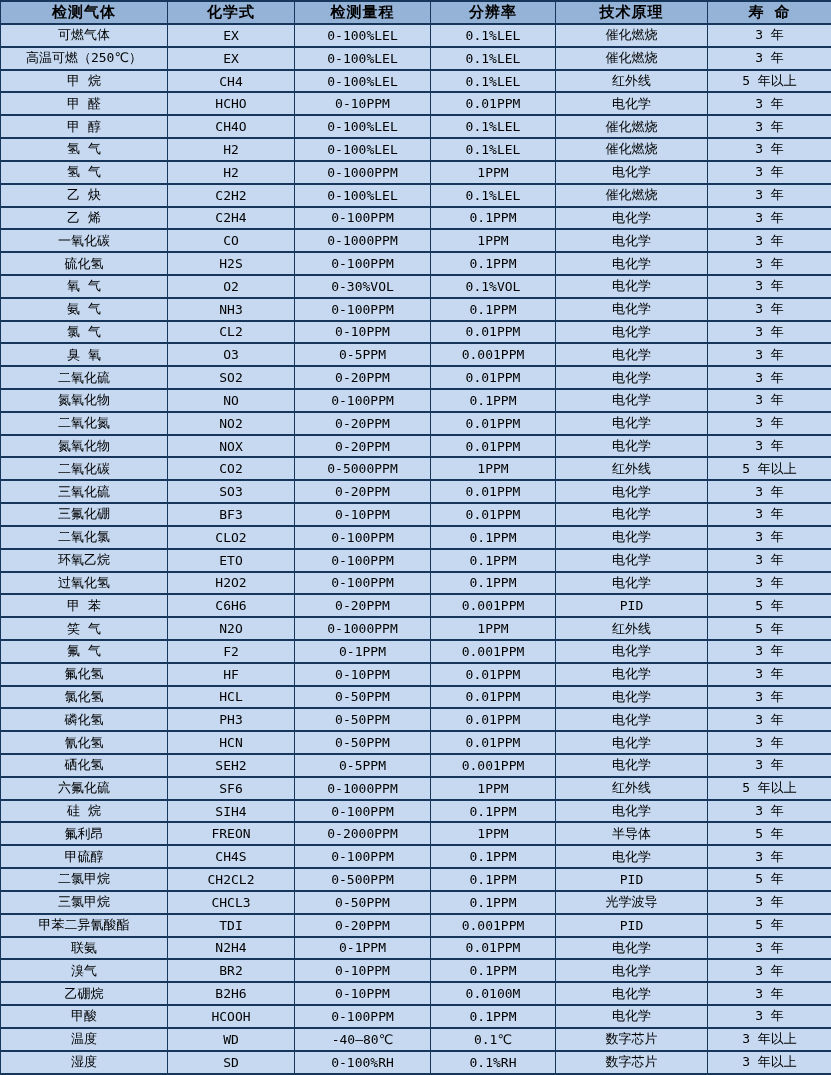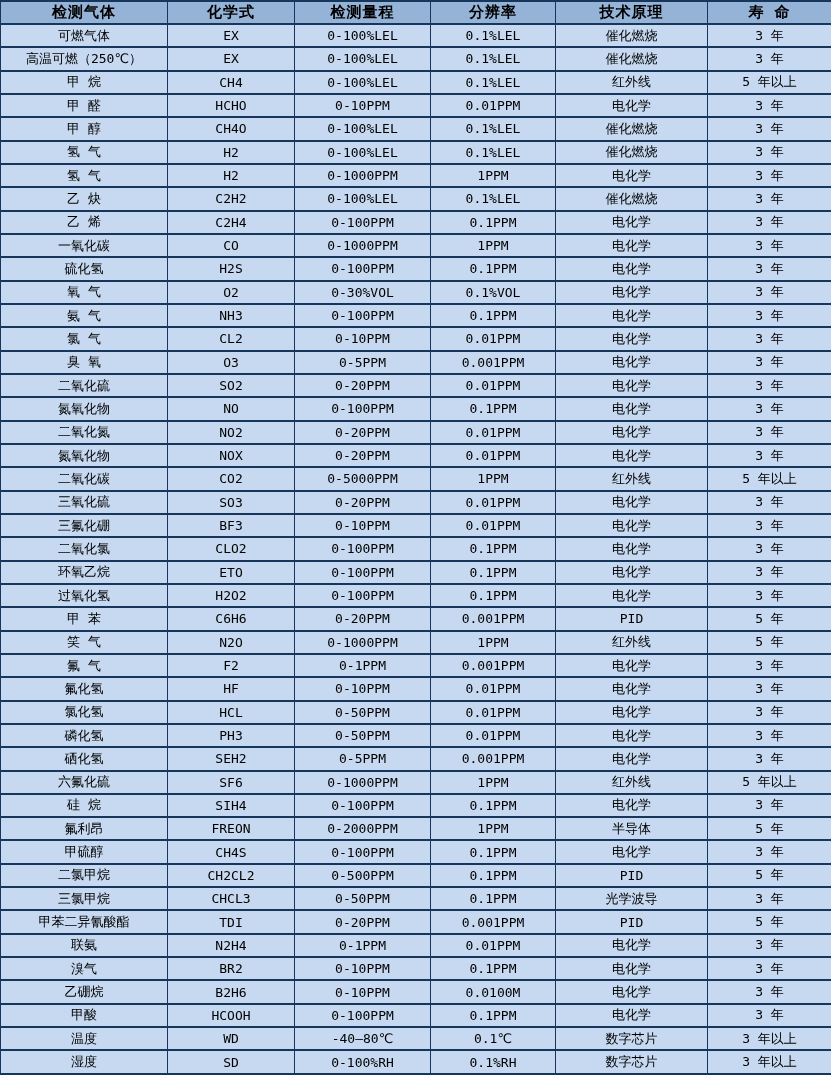--- a/index.html
+++ b/index.html
@@ -316,20 +316,28 @@
       </tr>
       <tr>
         <td>磷化氢</td>
         <td>PH3</td>
         <td>0-50PPM</td>
         <td>0.01PPM</td>
         <td>电化学</td>
         <td>3 年</td>
       </tr>
       <tr>
+        <td>氰化氢</td>
+        <td>HCN</td>
+        <td>0-50PPM</td>
+        <td>0.01PPM</td>
+        <td>电化学</td>
+        <td>3 年</td>
+      </tr>
+      <tr>
         <td>硒化氢</td>
         <td>SEH2</td>
         <td>0-5PPM</td>
         <td>0.001PPM</td>
         <td>电化学</td>
         <td>3 年</td>
       </tr>
       <tr>
         <td>六氟化硫</td>
         <td>SF6</td>

